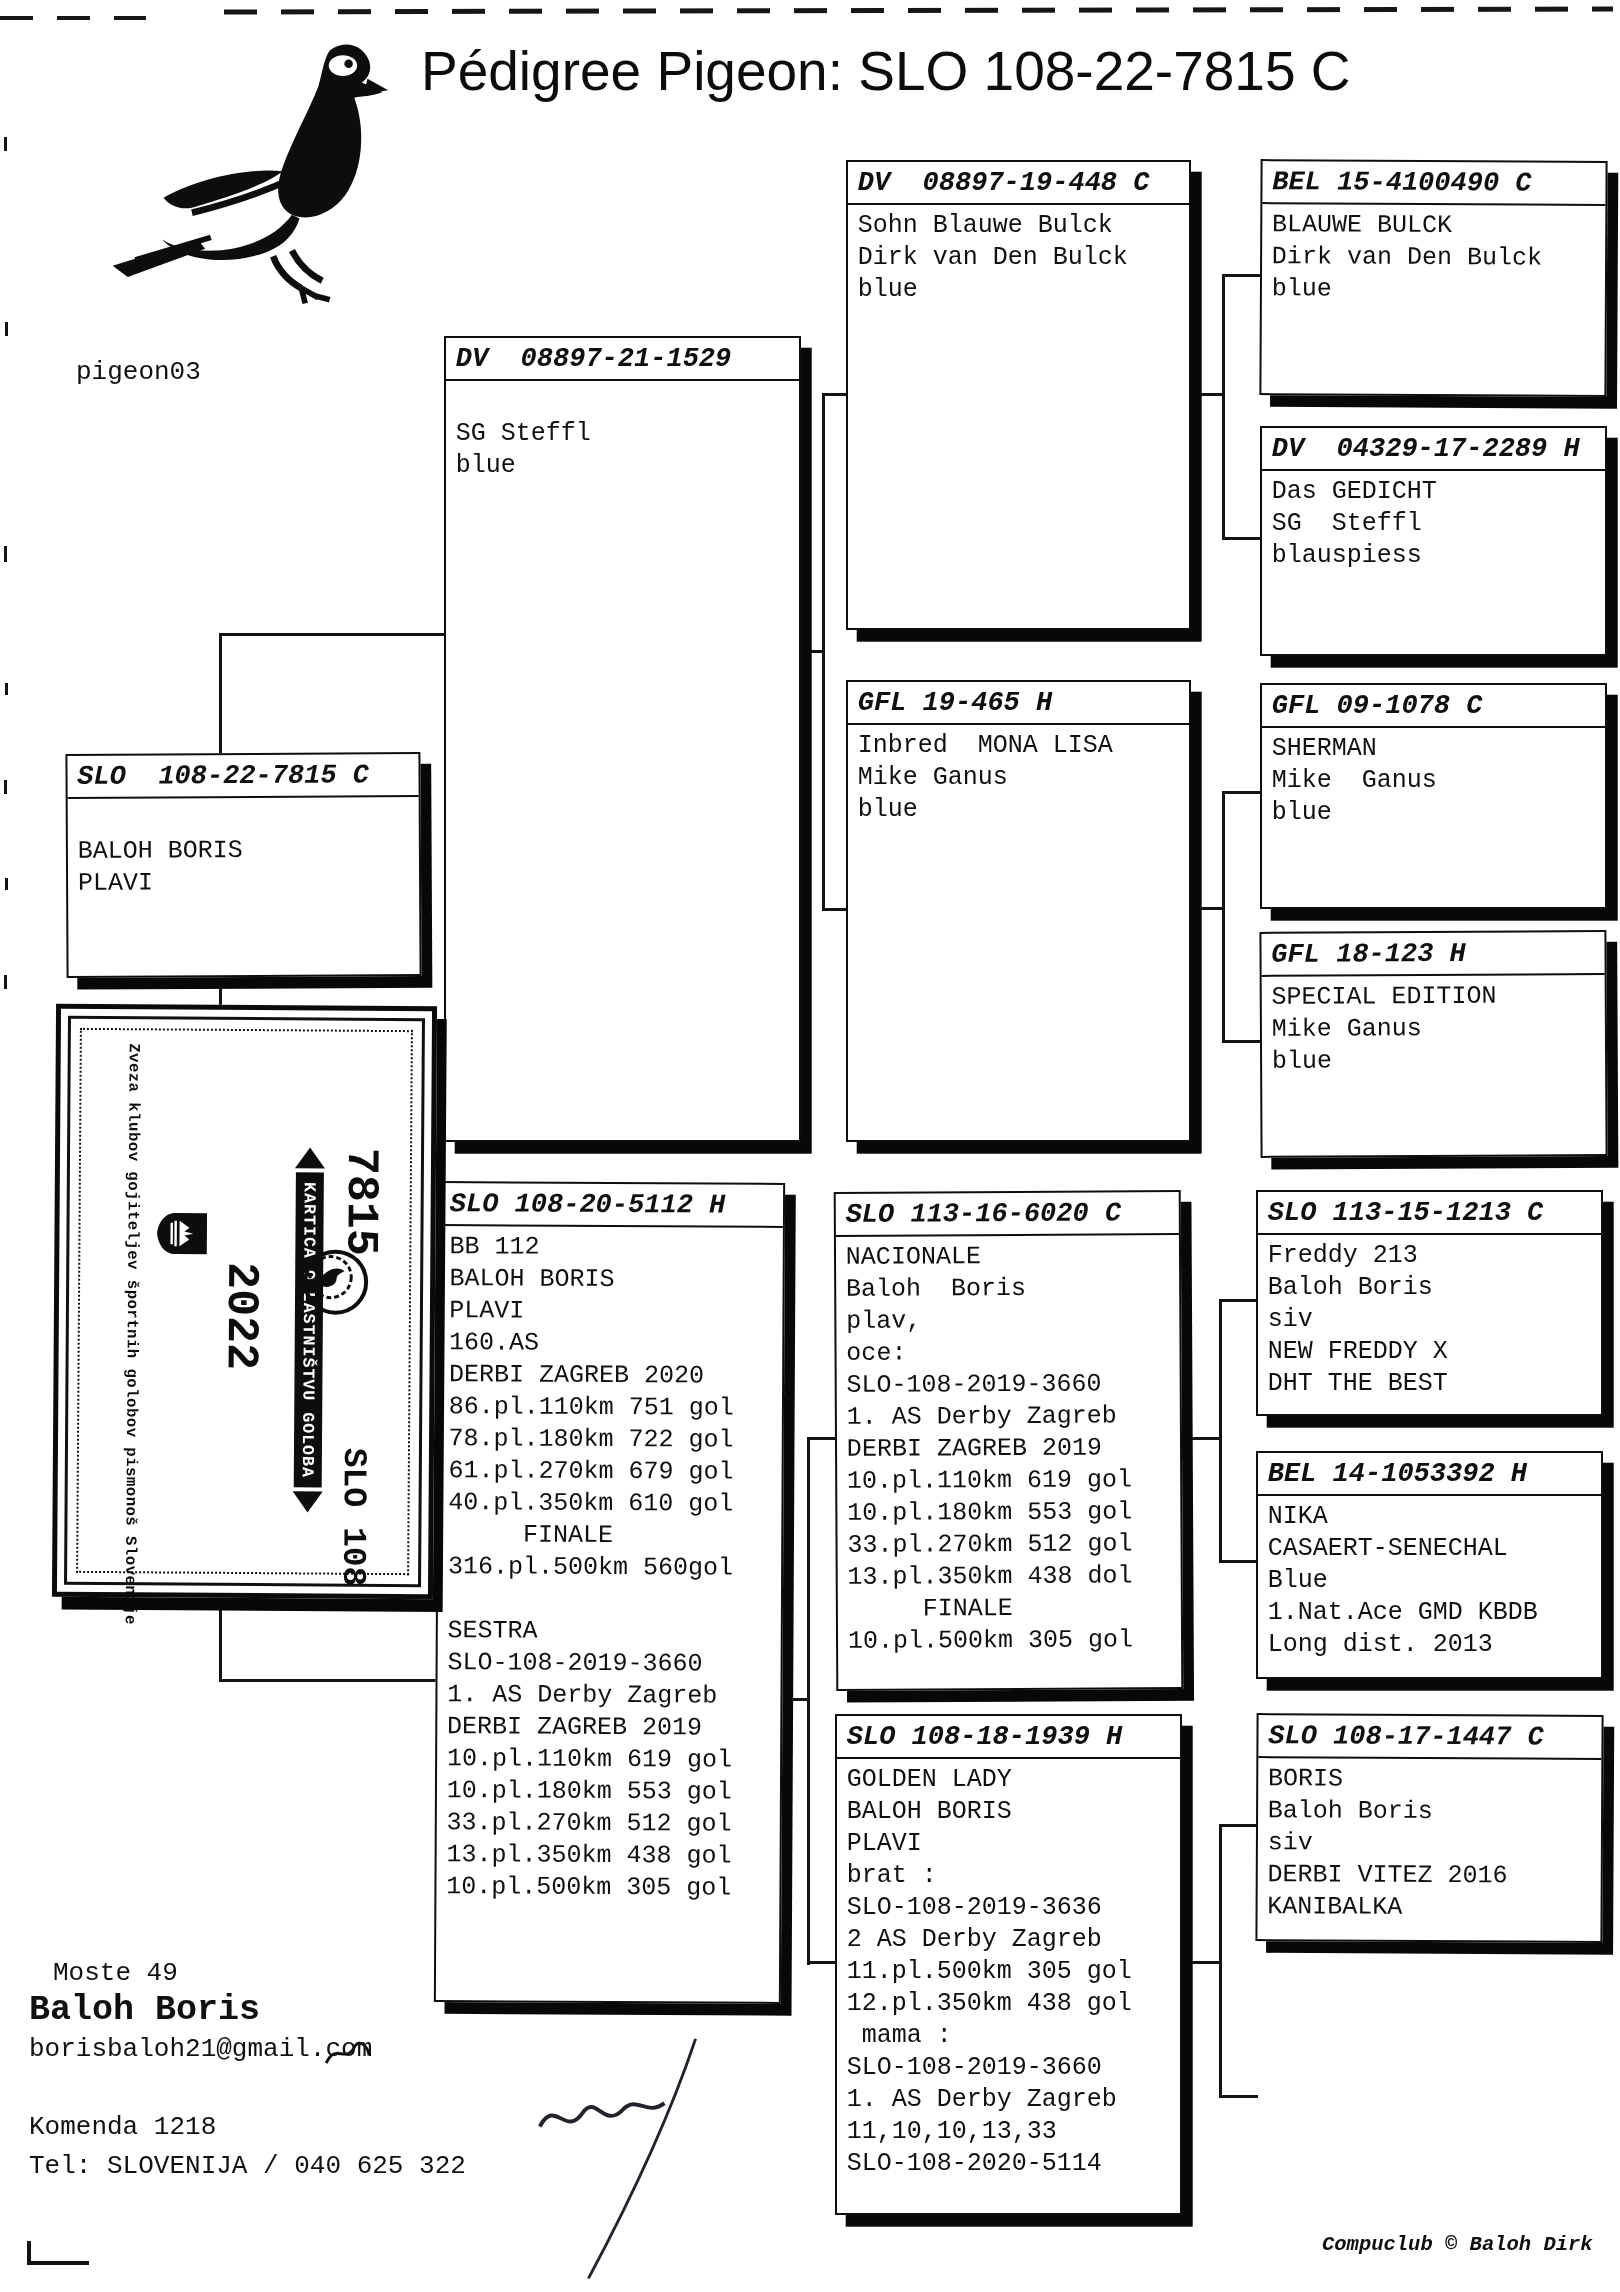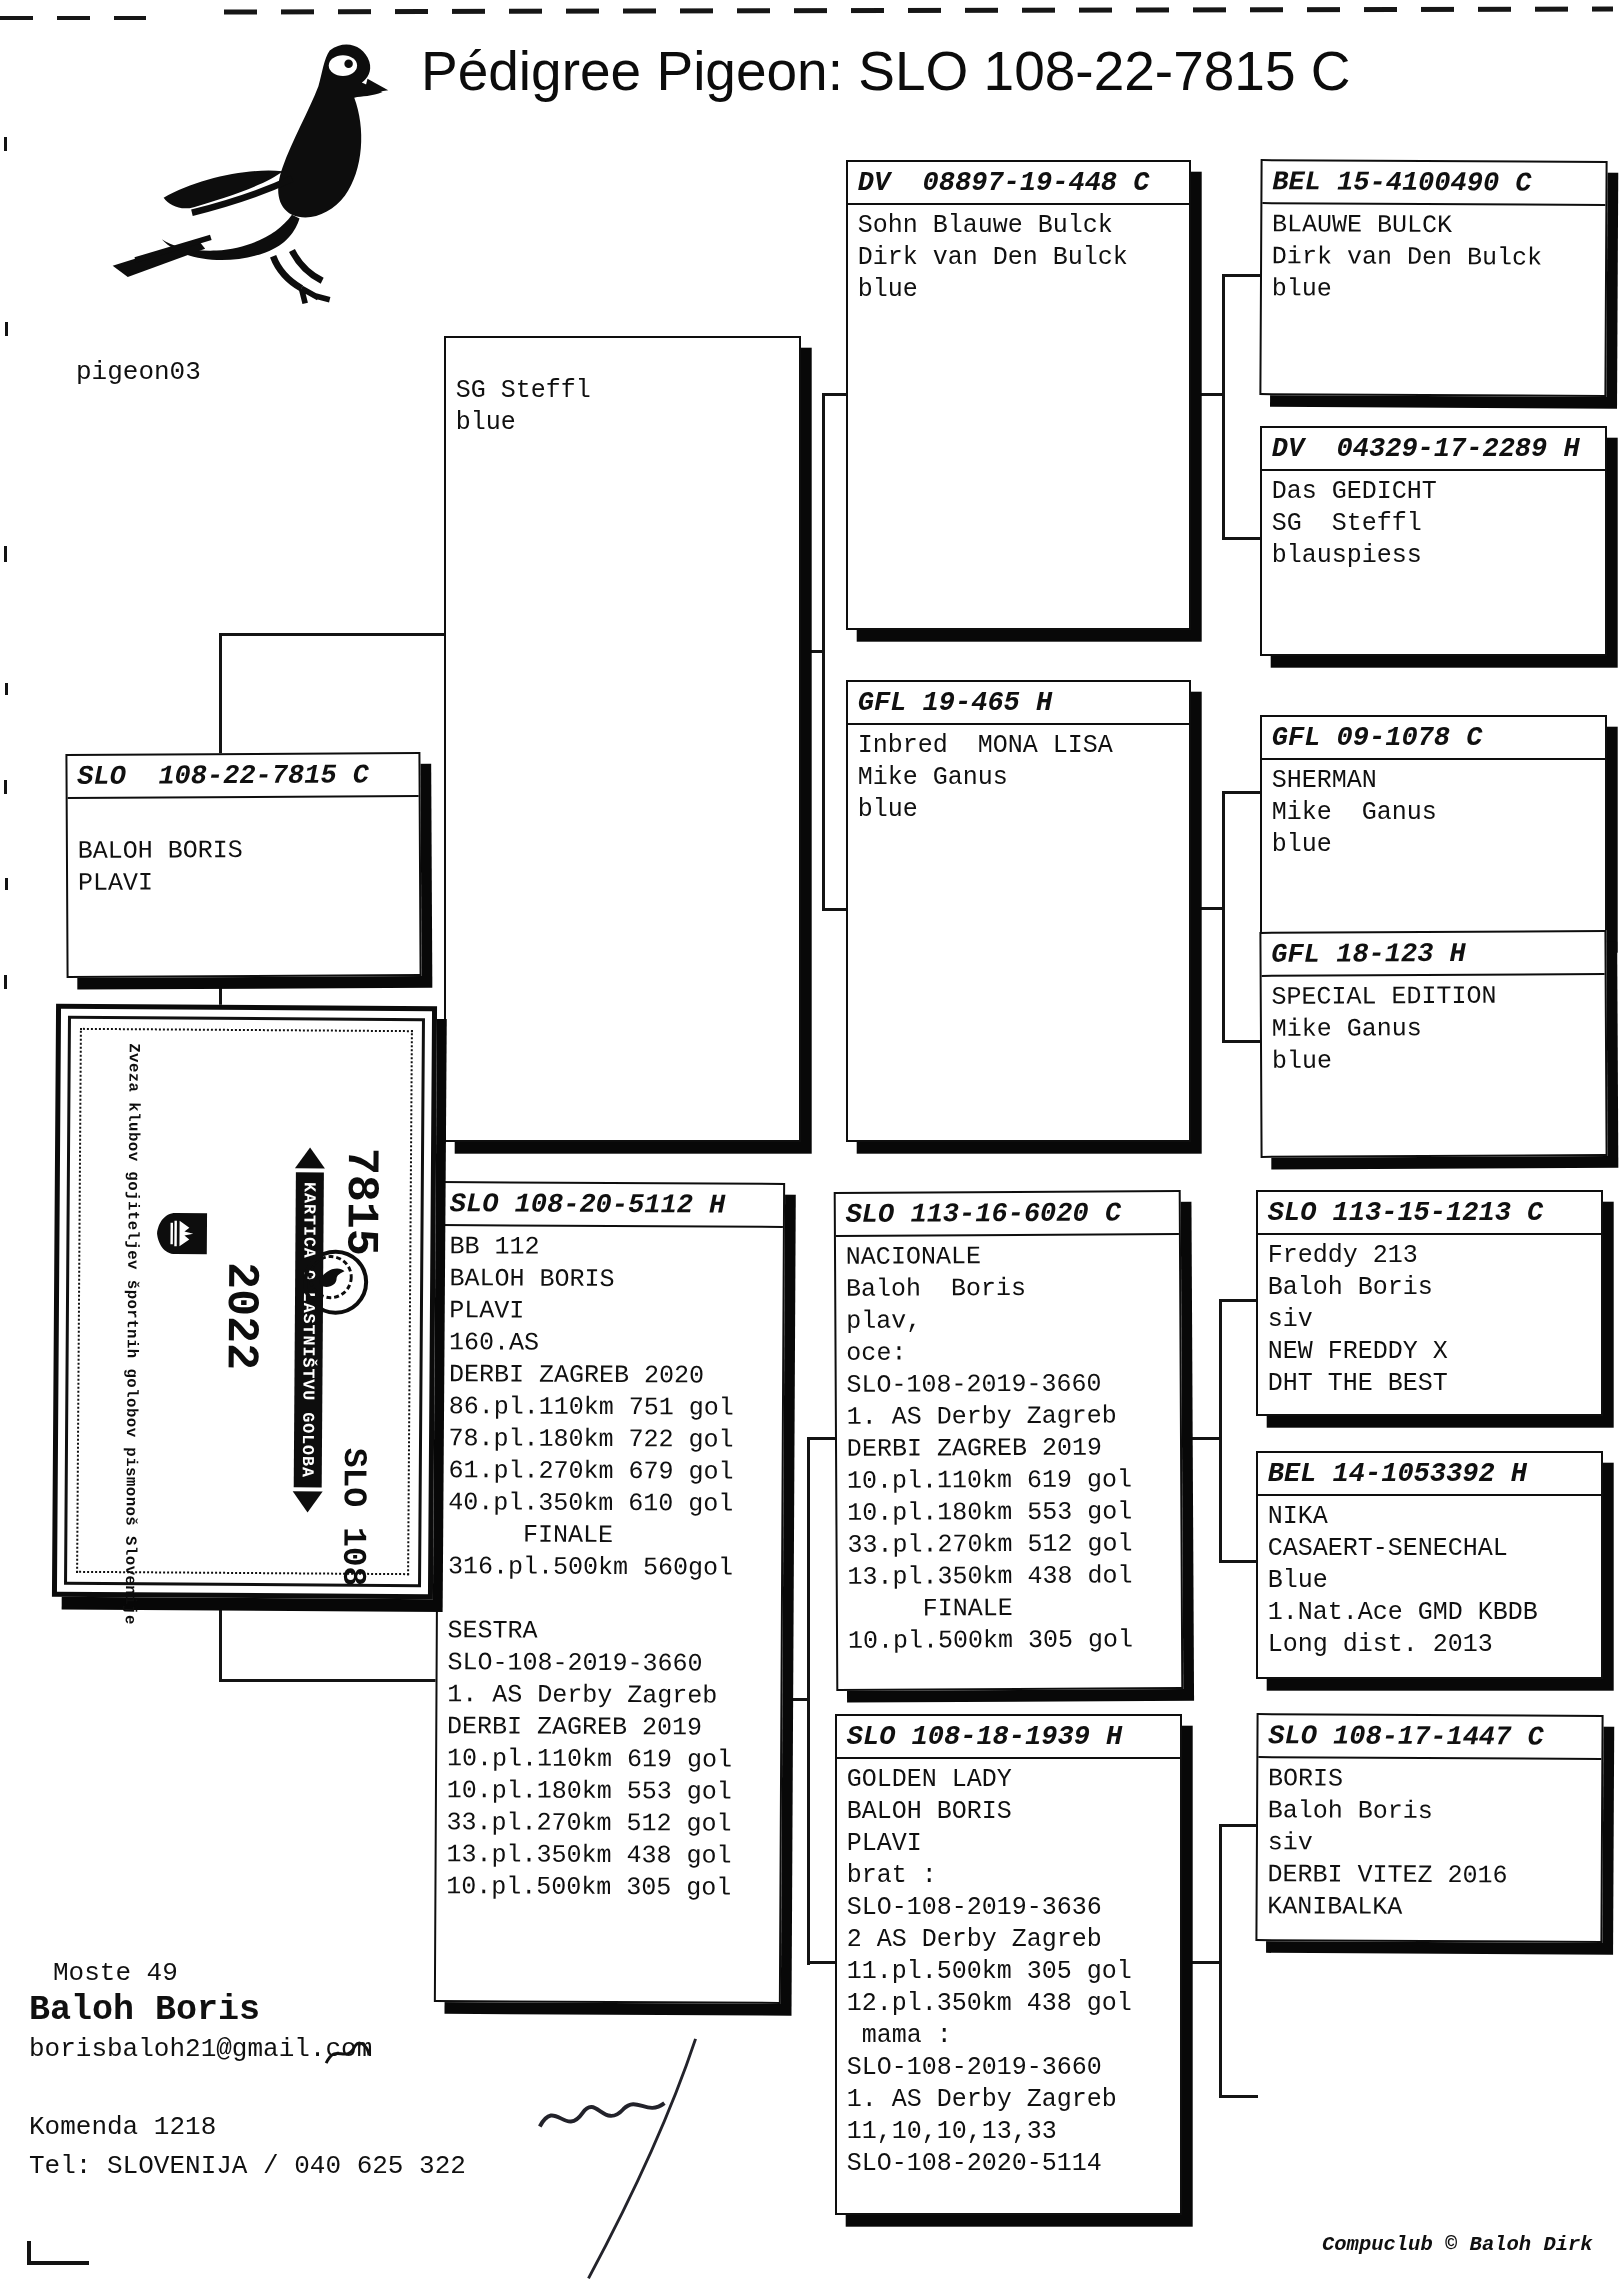--- a/index.html
+++ b/index.html
@@ -126,20 +126,21 @@
   <div class="cline" style="left:1219px;top:2095px;width:39px;height:2.9px;"></div>
 
   <div class="pbox rot-a" style="left:66px;top:753px;width:351px;height:220px;">
     <div class="phead">SLO  108-22-7815 C</div>
     <div class="pbody">
 BALOH BORIS
 PLAVI</div>
   </div>
 
   <div class="pbox" style="left:444px;top:336px;width:353px;height:802px;">
+    <div class="phead">DV  08897-21-1529</div>
     <div class="pbody">
 SG Steffl
 blue</div>
   </div>
   <div class="pbox rot-b" style="left:436px;top:1182px;width:343px;height:817px;">
     <div class="phead">SLO 108-20-5112 H</div>
     <div class="pbody">BB 112
 BALOH BORIS
 PLAVI
 160.AS
@@ -212,21 +213,21 @@
     <div class="pbody">BLAUWE BULCK
 Dirk van Den Bulck
 blue</div>
   </div>
   <div class="pbox" style="left:1260px;top:426px;width:343px;height:226px;">
     <div class="phead">DV  04329-17-2289 H</div>
     <div class="pbody">Das GEDICHT
 SG  Steffl
 blauspiess</div>
   </div>
-  <div class="pbox" style="left:1260px;top:715px;width:343px;height:222px;">
+  <div class="pbox" style="left:1260px;top:683px;width:343px;height:222px;">
     <div class="phead">GFL 09-1078 C</div>
     <div class="pbody">SHERMAN
 Mike  Ganus
 blue</div>
   </div>
   <div class="pbox rot-a" style="left:1260px;top:931px;width:343px;height:222px;">
     <div class="phead">GFL 18-123 H</div>
     <div class="pbody">SPECIAL EDITION
 Mike Ganus
 blue</div>

